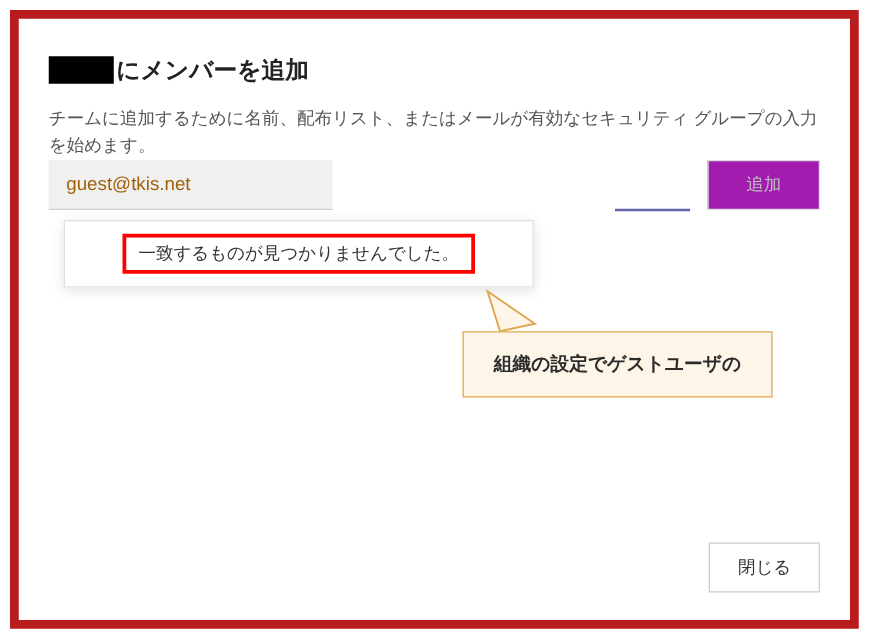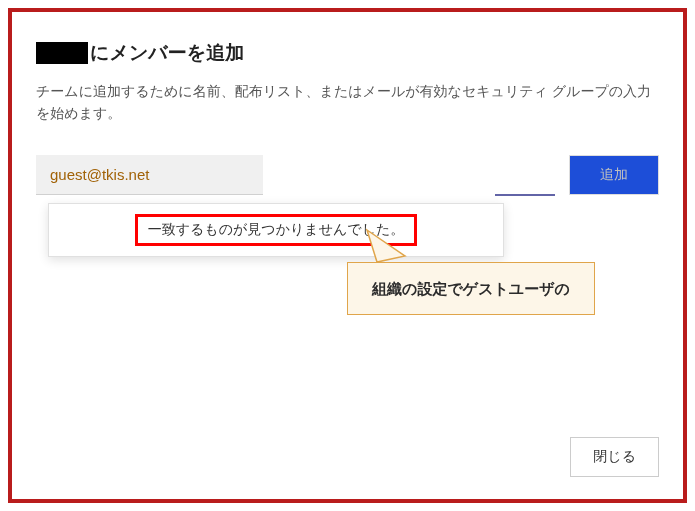--- a/index.html
+++ b/index.html
@@ -6,21 +6,21 @@
     body {
       font-family: "Segoe UI", "Meiryo", "Yu Gothic", sans-serif;
       background: #fff;
       width: 695px;
       height: 511px;
       position: relative;
     }
     .outer-frame {
       position: absolute;
       top: 8px; left: 8px; right: 8px; bottom: 8px;
-      border: 4px solid #b91c1c;
+      border: 7px solid #b91c1c;
       background: #fff;
       padding: 28px 24px 20px 24px;
     }
     .title-row {
       display: flex;
       align-items: center;
       margin-bottom: 14px;
     }
     .blackout {
       width: 52px;
@@ -31,21 +31,20 @@
     }
     .title-text {
       font-size: 19px;
       font-weight: 700;
       color: #222;
     }
     .subtitle {
       font-size: 14px;
       color: #555;
       line-height: 1.6;
-      margin-bottom: 30px;
     }
     .input-row {
       display: flex;
       align-items: stretch;
       gap: 14px;
       margin-bottom: 8px;
     }
     .search-input {
       flex: 1;
       height: 40px;
@@ -65,47 +64,47 @@
     .input-underline {
       position: absolute;
       right: 0; bottom: -1px;
       width: 60px;
       height: 2px;
       background: #6264a7;
     }
     .add-button {
       width: 90px;
       height: 40px;
-      background: #1d4ed8;
+      background: #a21caf;
       border: 1px solid #ddd;
       color: #bfbfbf;
       font-size: 14px;
       cursor: default;
     }
     .dropdown {
       position: relative;
-      width: 456px;
+      width: 376px;
       margin-left: 12px;
       background: #fff;
       border: 1px solid #e0e0e0;
       box-shadow: 0 3px 10px rgba(0,0,0,0.12);
       padding: 10px 8px;
       text-align: center;
     }
     .no-match {
       display: inline-block;
       border: 3px solid #ff0000;
       padding: 4px 10px;
       font-size: 14px;
       color: #333;
     }
     .callout-wrap {
       position: absolute;
       top: 250px;
-      left: 335px;
+      left: 355px;
     }
     .callout-box {
       position: relative;
       border: 1.5px solid #e0a54a;
       background: #fdf6e8;
       padding: 14px 18px;
       font-size: 15px;
       font-weight: 600;
       color: #2b2b2b;
       line-height: 1.55;

